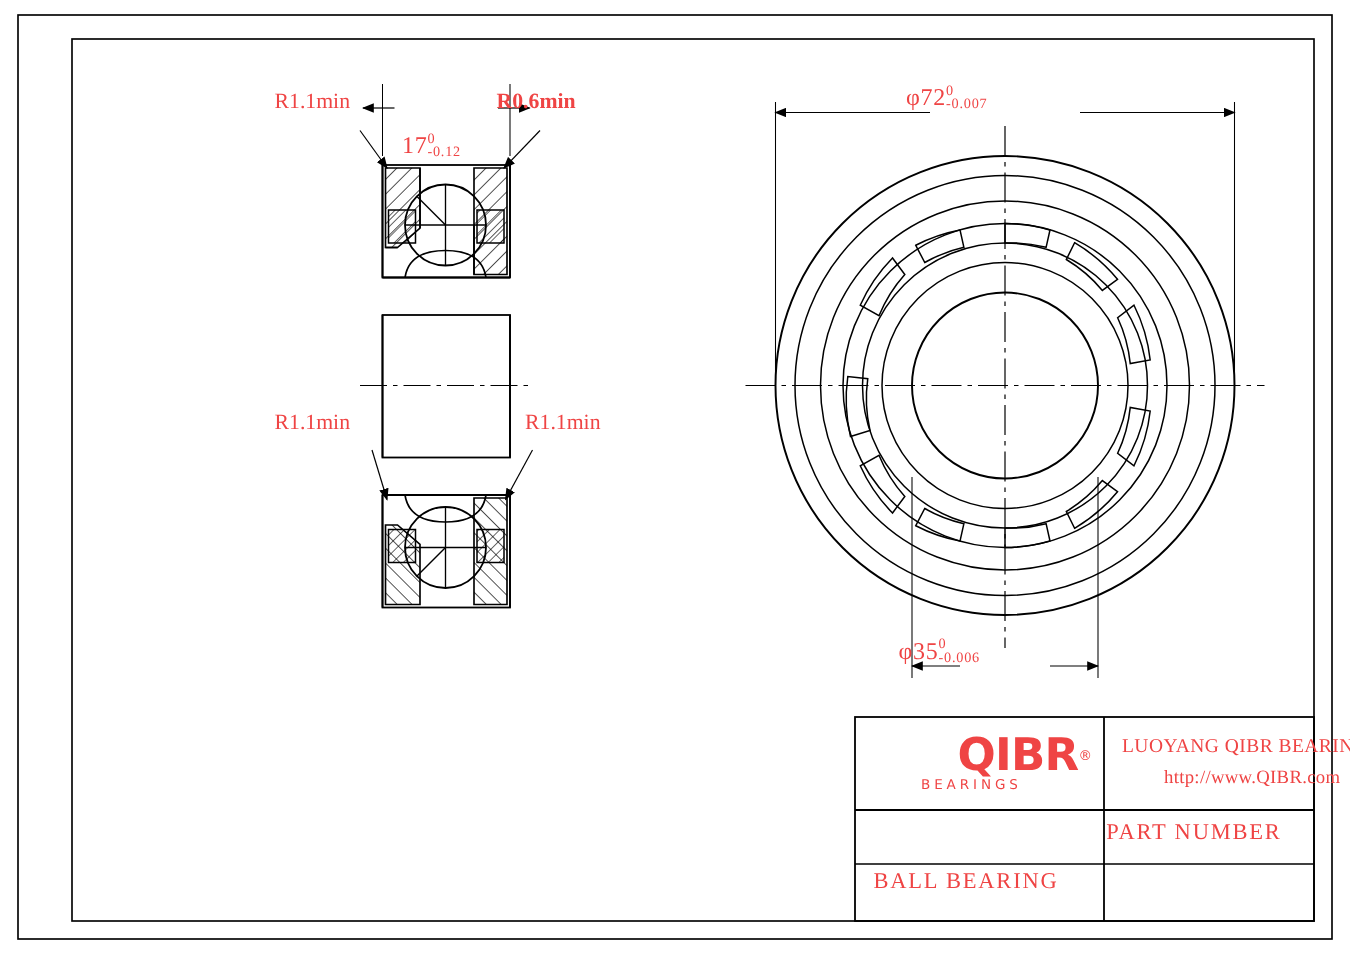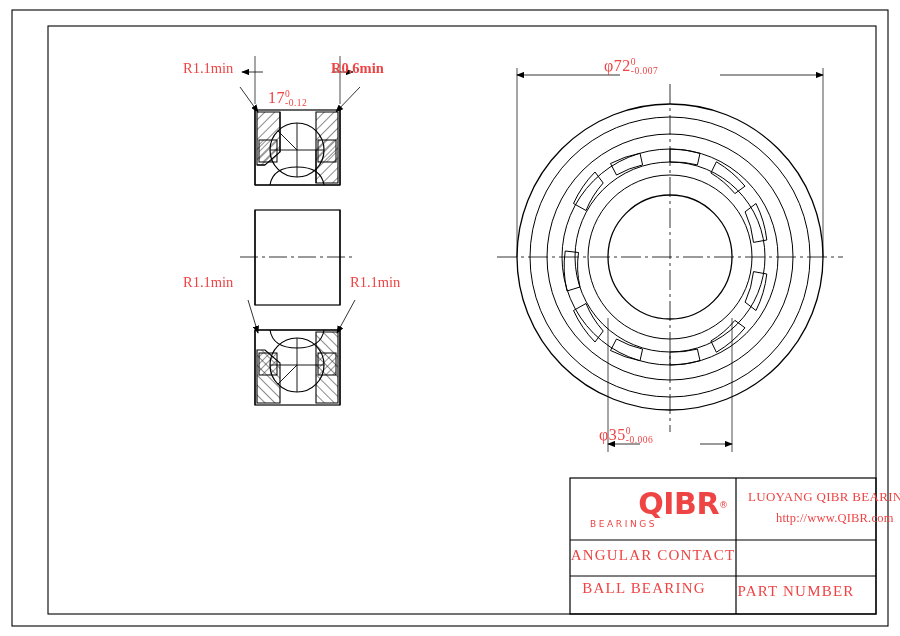--- a/index.html
+++ b/index.html
@@ -249,23 +249,22 @@
   </div>
 
   <div class="txt note" style="left:183px; top:60px;">R1.1min</div>
   <div class="txt note" style="left:331px; top:60px;font-weight:bold;">R0.6min</div>
   <div class="txt note" style="left:183px; top:274px;">R1.1min</div>
   <div class="txt note" style="left:350px; top:274px;">R1.1min</div>
 
   <div class="txt" style="left:588px; top:486px; width:140px; text-align:right;">
     <span class="logo-qibr">QIBR</span><span class="logo-reg">®</span>
   </div>
-  <div class="txt logo-sub" style="left:590px; top:519px;">BEARINGS</div>
+  <div class="txt logo-sub" style="left:614px; top:519px;">BEARINGS</div>
 
   <div class="txt company" style="left:748px; top:489px;">LUOYANG QIBR BEARING CO., LTD</div>
   <div class="txt website" style="left:776px; top:511px;">http://www.QIBR.com</div>
 
-  <div class="txt prodname" style="left:570px; top:547px; width:166px; text-align:center;">ANGULAR CONTACT</div>
   <div class="txt prodname" style="left:570px; top:580px; width:148px; text-align:center;">BALL BEARING</div>
 
-  <div class="txt pn-label" style="left:736px; top:547px; width:120px; text-align:center;margin-top:36px;">PART NUMBER</div>
+  <div class="txt pn-label" style="left:736px; top:547px; width:120px; text-align:center;">PART NUMBER</div>
 
 </div>
 
 </body></html>

